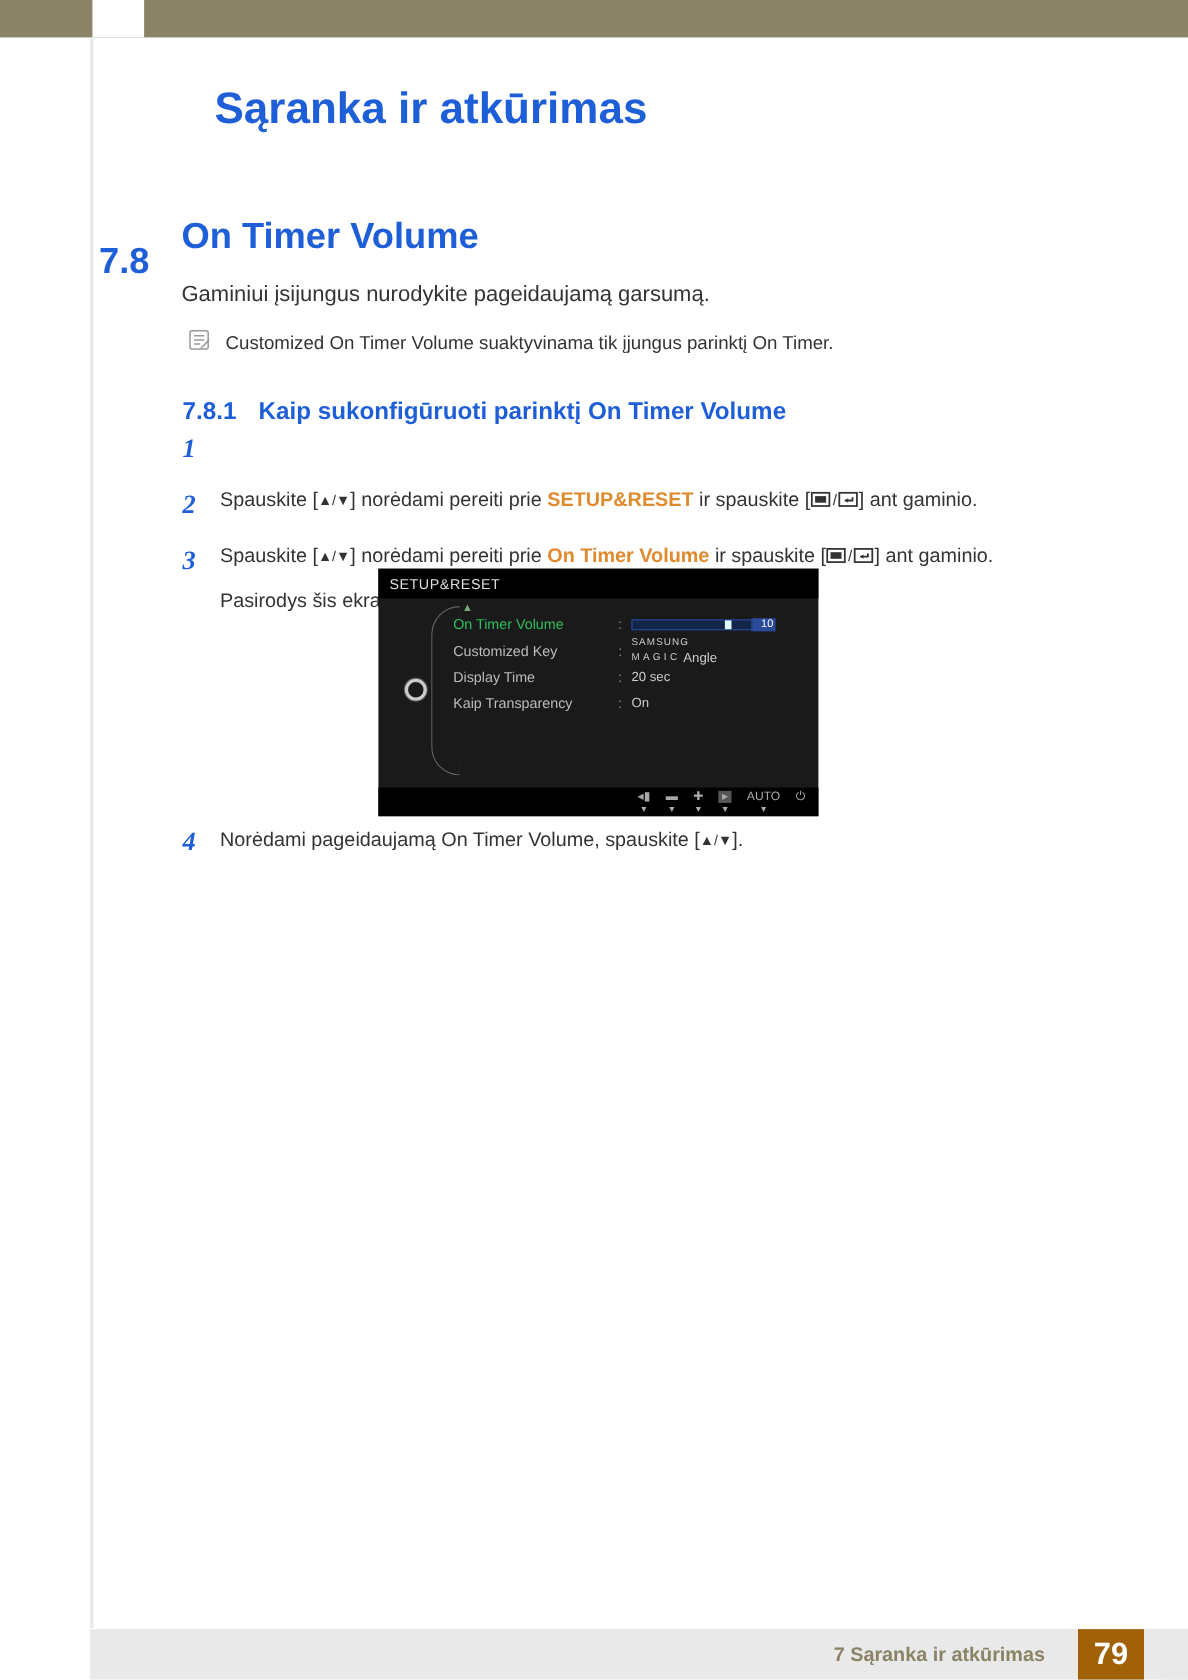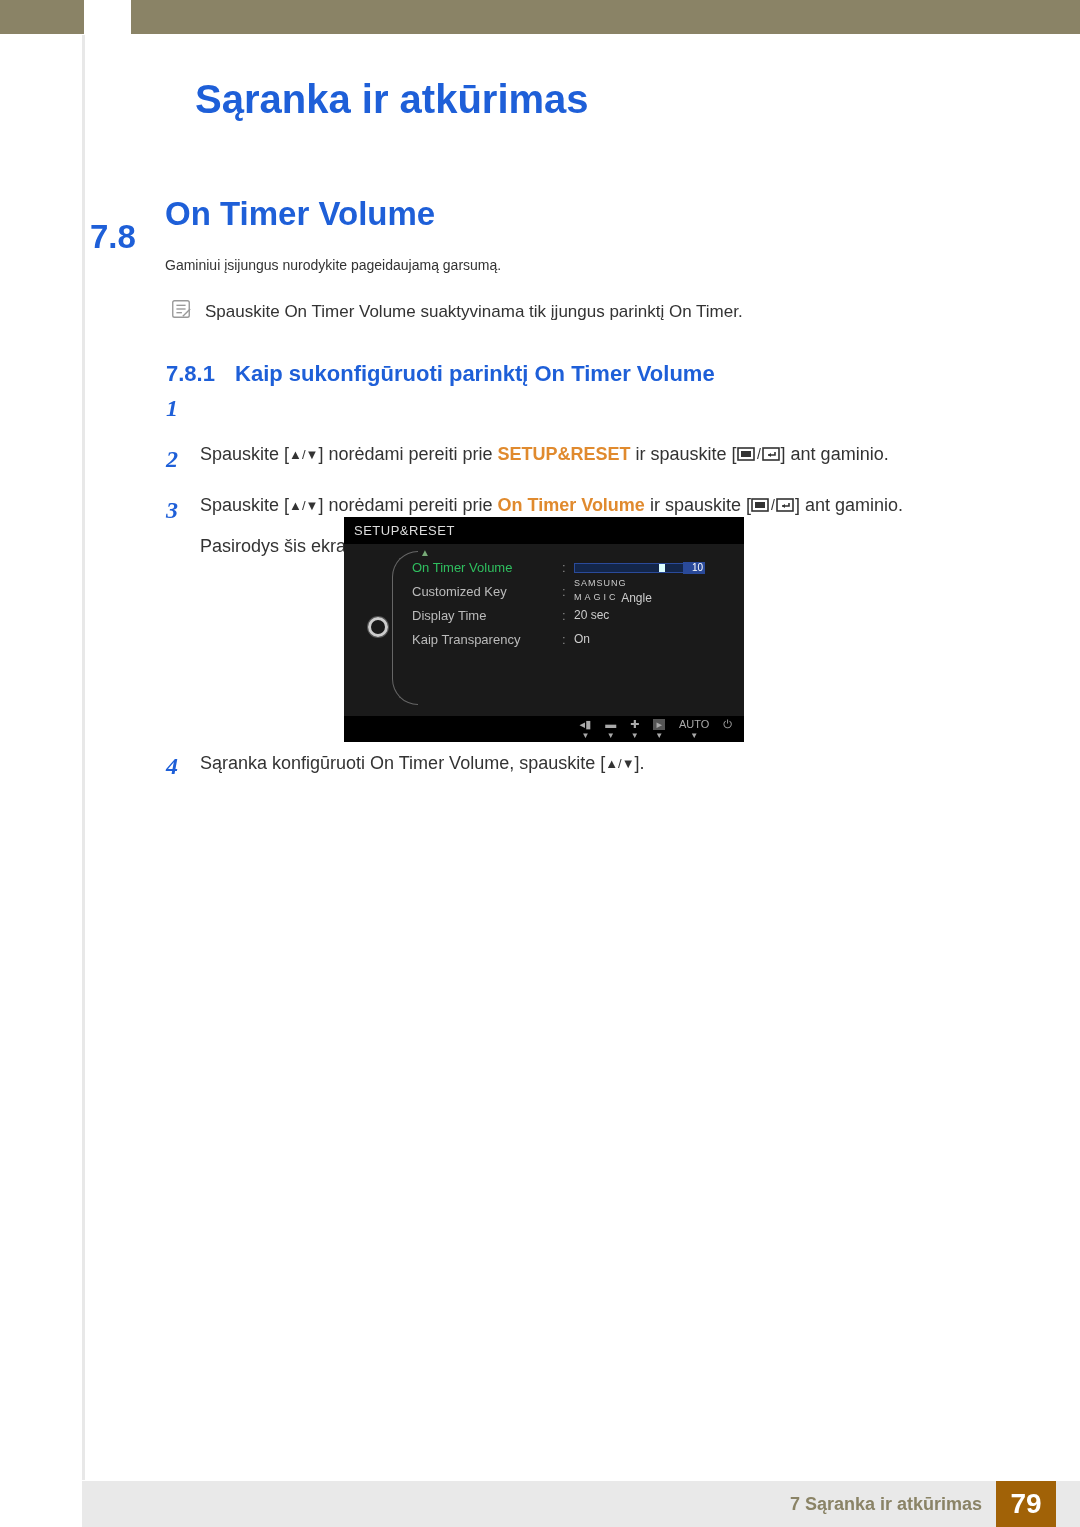--- a/index.html
+++ b/index.html
@@ -30,21 +30,21 @@
   .sec-num {
     position:absolute; left:90px; top:195px;
     font-size:33px; font-weight:600; color:#1e5fd8;margin-top:23px;
   }
   .sec-title {
     position:absolute; left:165px; top:195px;
     font-size:33px; font-weight:600; color:#1e5fd8;
   }
   .intro {
     position:absolute; left:165px; top:257px;
-    font-size:14px; color:#333;
+    font-size:20px; color:#333;
   }
   .note-box {
     position:absolute; left:165px; top:290px; right:90px;
     padding:12px 20px 12px 40px;
     font-size:17px; color:#333;
   }
   .note-icon {
     position:absolute; left:170px; top:298px;
     width:22px; height:22px;
   }
@@ -143,20 +143,21 @@
   .step4 .sn {
     font-size:24px; font-style:italic; font-weight:600;
     color:#1e5fd8; width:34px;
     font-family: Georgia, 'Times New Roman', serif;
   }
 
   .footer-bar {
     position:absolute; left:82px; right:0; bottom:0; height:46px;
     background:#e9e9e9; display:flex; justify-content:flex-end;
     align-items:center;
+    gap:16px;
   }
   .footer-text {
     color:#8a8366; font-size:18px; font-weight:600; margin-right:14px;
   }
   .page-badge {
     background:#a16207; color:#fff; font-size:28px; font-weight:700;
     height:46px; width:60px; display:flex; align-items:center; justify-content:center;
   }
   .footer-bar::after {
     content:""; width:24px; height:46px; background:#e9e9e9;
@@ -177,21 +178,21 @@
 <div class="intro">Gaminiui įsijungus nurodykite pageidaujamą garsumą.</div>
 
 <svg class="note-icon" viewBox="0 0 24 24">
   <rect x="3" y="3" width="18" height="18" rx="2" fill="none" stroke="#999" stroke-width="1.5"></rect>
   <line x1="7" y1="8" x2="17" y2="8" stroke="#999" stroke-width="1.5"></line>
   <line x1="7" y1="12" x2="17" y2="12" stroke="#999" stroke-width="1.5"></line>
   <line x1="7" y1="16" x2="13" y2="16" stroke="#999" stroke-width="1.5"></line>
   <path d="M14 20 L22 12" stroke="#999" stroke-width="1.5"></path>
 </svg>
 <div class="note-box">
-  <span>Spauskite </span><span class="kw-orange">On Timer Volume</span><span> suaktyvinama tik įjungus parinktį </span><span class="kw-orange">On Timer</span><span>.</span>
+  <span>Customized </span><span class="kw-orange">On Timer Volume</span><span> suaktyvinama tik įjungus parinktį </span><span class="kw-orange">On Timer</span><span>.</span>
 </div>
 
 <div class="subsec">
   <span class="num">7.8.1</span>
   <span>Kaip sukonfigūruoti parinktį On Timer Volume</span>
 </div>
 
 <div class="steps">
 
   <div class="step">
@@ -283,20 +284,20 @@
           <span>⏻</span>
           <span class="tri" style="visibility:hidden">▼</span>
         </span>
     </div>
   </div>
 </div>
 
 <div class="step4">
   <span class="sn">4</span>
   <span class="body">
-    <span>Sąranka konfigūruoti </span><span class="kw-orange">On Timer Volume</span><span>, spauskite [</span><span class="arr">▲/▼</span><span>].</span>
+    <span>Norėdami pageidaujamą </span><span class="kw-orange">On Timer Volume</span><span>, spauskite [</span><span class="arr">▲/▼</span><span>].</span>
   </span>
 </div>
 
 <div class="footer-bar">
   <span class="footer-text">7 Sąranka ir atkūrimas</span>
   <span class="page-badge">79</span>
 </div>
 
 </body></html>

